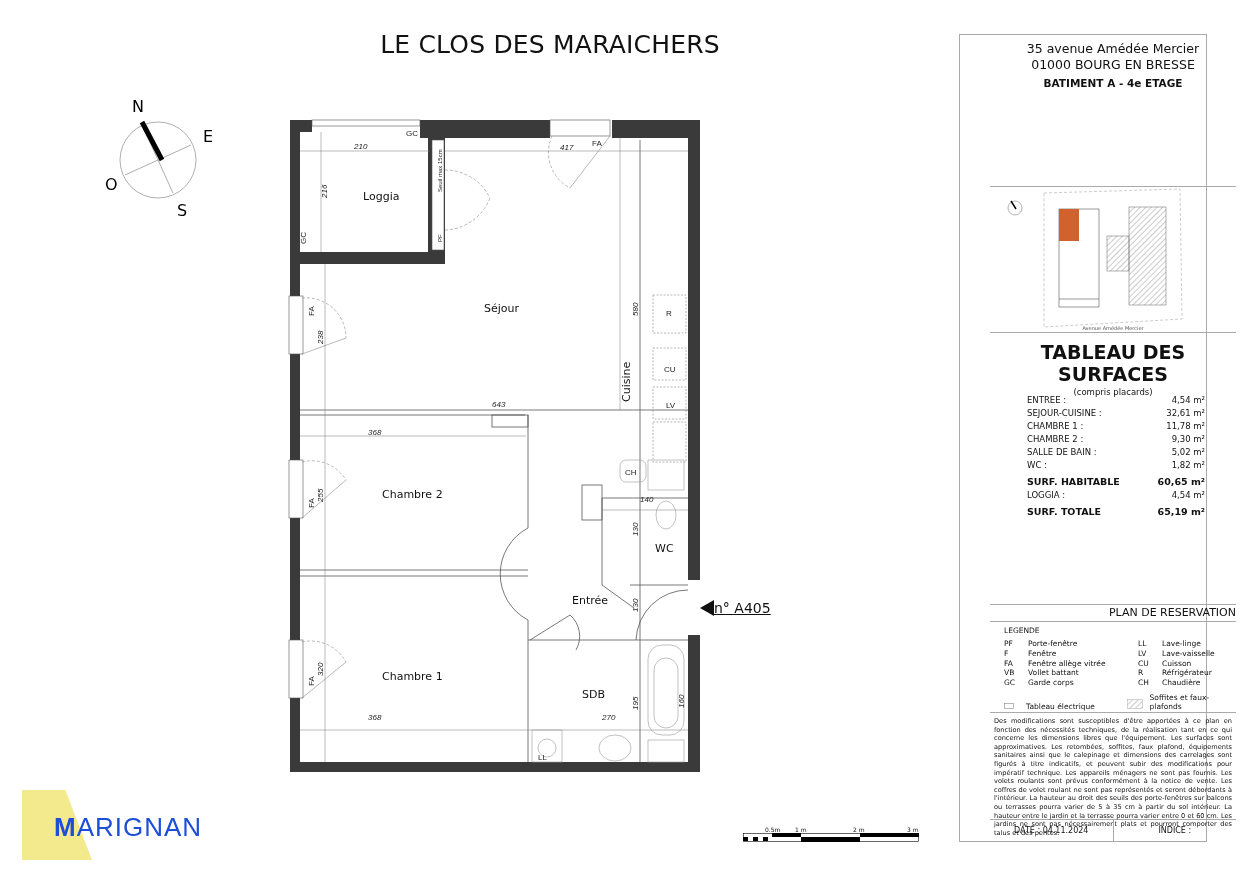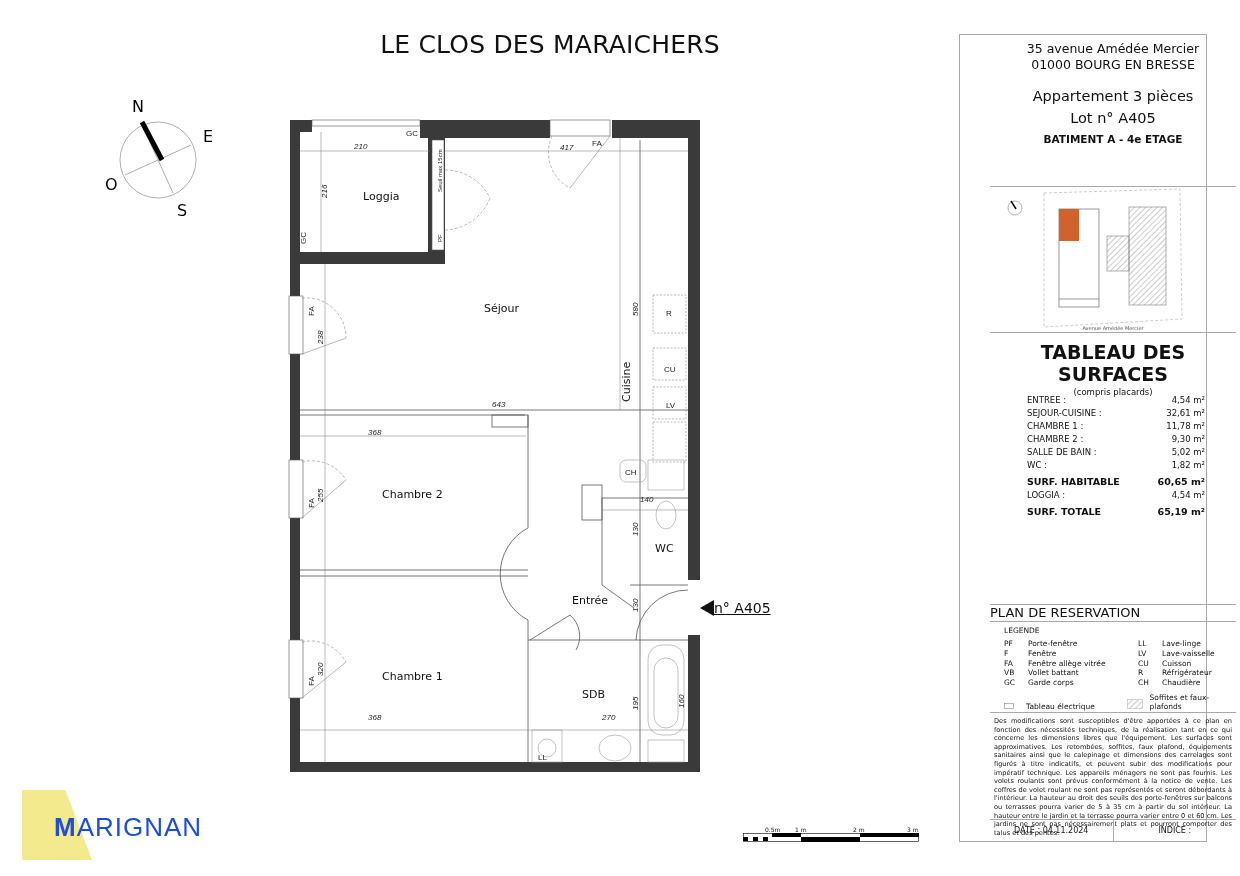--- a/index.html
+++ b/index.html
@@ -27,21 +27,21 @@
   #sec-head .apt{margin-top:12px;font-size:14.5px;line-height:22px;}
   #sec-head .bat{margin-top:4px;font-size:10.5px;font-weight:bold;}
   #sec-map{top:152px;height:146px;}
   #sec-surf{top:298px;height:272px;}
   #sec-surf .h{text-align:center;font-weight:bold;font-size:19px;margin-top:8px;}
   #sec-surf .sub{text-align:center;font-size:8.5px;margin-top:2px;}
   #surf-table{position:absolute;left:37px;top:62px;width:178px;font-size:8.5px;}
   #surf-table .row{display:flex;justify-content:space-between;height:13px;}
   #surf-table .row.bold{font-weight:bold;font-size:9.5px;height:17px;align-items:center;gap:27px;}
   #sec-res{top:570px;height:108px;}
-  #sec-res .h{height:16px;border-bottom:1px solid #aaa;text-align:left;font-size:13px;line-height:16px;}
+  #sec-res .h{height:16px;border-bottom:1px solid #aaa;text-align:right;font-size:11px;line-height:16px;}
   #sec-res .leg{font-size:7.5px;margin:4px 0 0 14px;}
   .leg-grid{position:absolute;left:14px;top:34px;width:230px;font-size:7.5px;}
   .leg-grid .r{display:flex;height:9.8px;}
   .leg-grid .c1{width:24px;}
   .leg-grid .c2{width:110px;}
   .leg-grid .c3{width:24px;}
   .leg-extra{position:absolute;left:14px;top:88px;width:230px;font-size:7.5px;display:flex;align-items:flex-end;}
   #sec-note{top:678px;height:107px;}
   #sec-note p{margin:4px 4px;font-size:6.6px;line-height:8.6px;text-align:justify;}
   #sec-foot{top:785px;height:22px;border-bottom:none;display:flex;font-size:8px;}
@@ -224,24 +224,20 @@
         <rect x="117" y="0" width="59" height="4"></rect>
     </g>
   </svg>
 </div>
 
 <div id="panel" class="abs">
   <div id="sec-head" class="sec">
     <div class="addr">
       <div>35 avenue Amédée Mercier</div>
       <div>01000 BOURG EN BRESSE</div>
-    </div>
-    <div class="apt">
-      <div>Appartement 3 pièces</div>
-      <div>Lot n° A405</div>
     </div>
     <div class="bat">BATIMENT A - 4e ETAGE</div>
   </div>
 
   <div id="sec-map" class="sec">
     <svg width="246" height="144" viewBox="0 0 246 144">
       <defs>
         <pattern id="hatch" width="4" height="4" patternUnits="userSpaceOnUse" patternTransform="rotate(45)">
           <line x1="0" y1="0" x2="0" y2="4" stroke="#999" stroke-width="1"></line>
         </pattern>

